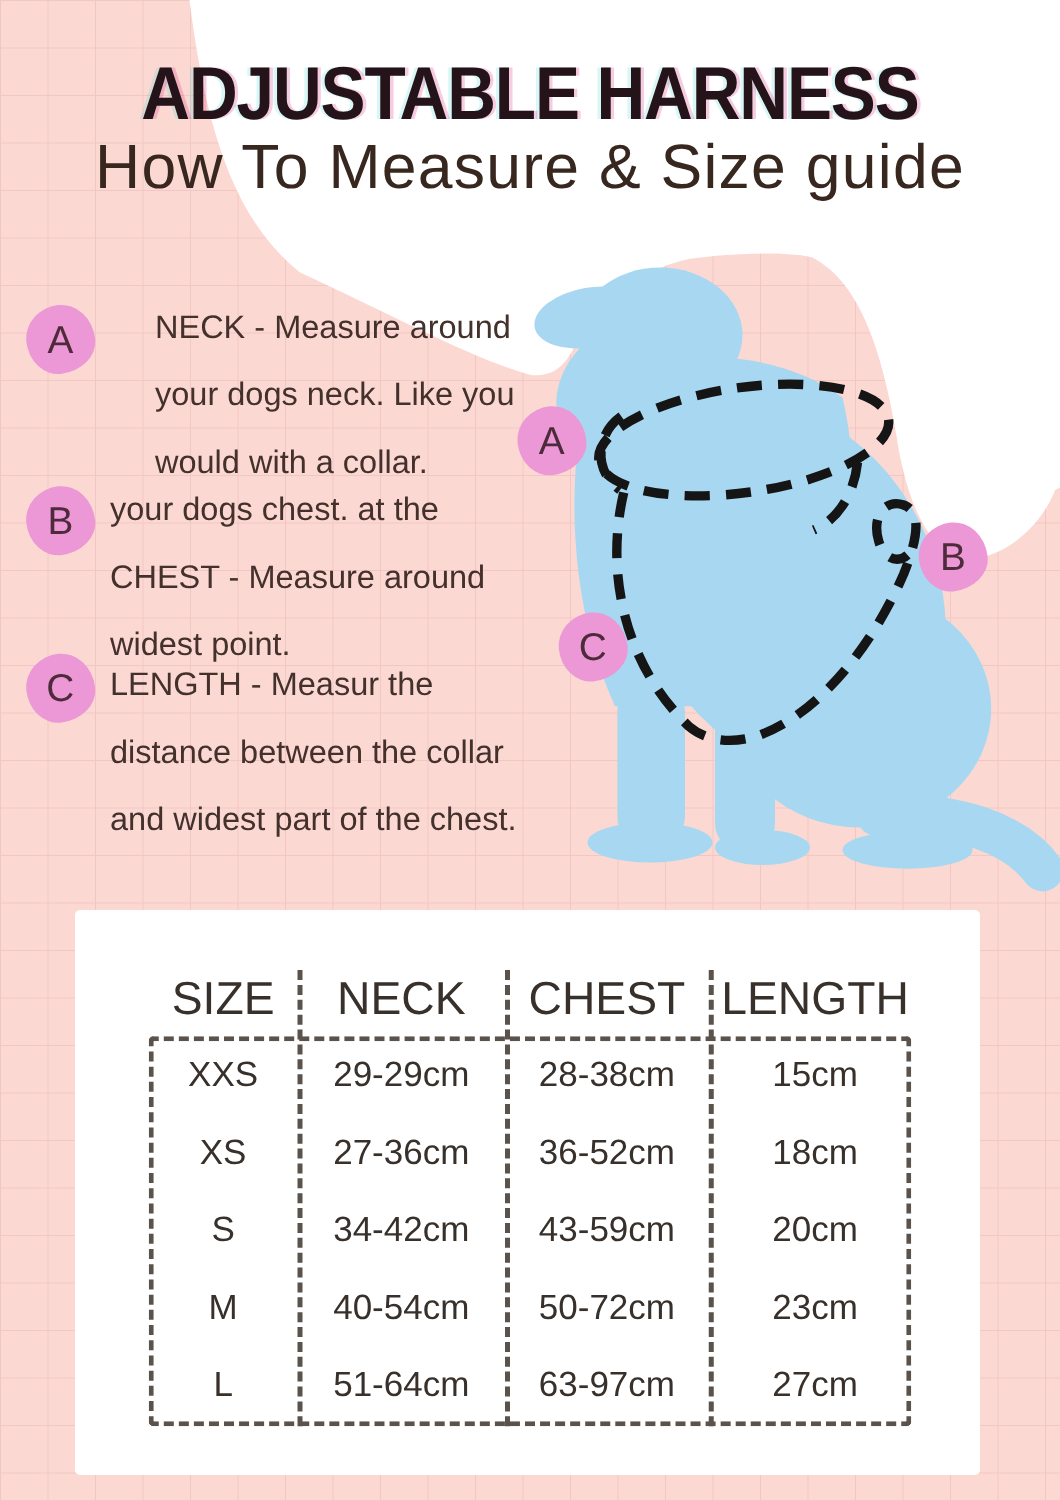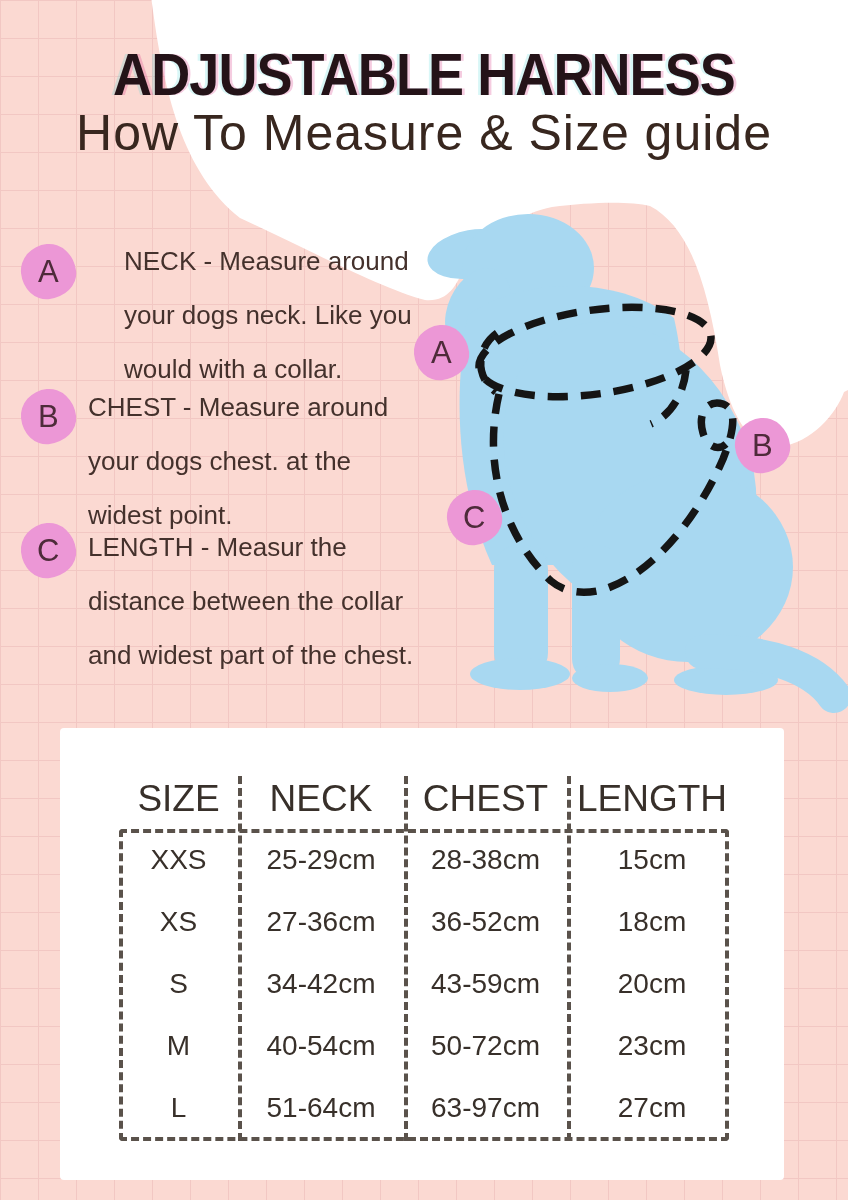--- a/index.html
+++ b/index.html
@@ -114,22 +114,22 @@
   <div class="badge" id="badge-list-c">
     <span>C</span>
   </div>
 
   <div class="instr" id="instr-a">
     <p>NECK - Measure around</p>
     <p>your dogs neck. Like you</p>
     <p>would with a collar.</p>
   </div>
   <div class="instr" id="instr-b">
+    <p>your dogs chest. at the</p>
     <p>CHEST - Measure around</p>
-    <p>your dogs chest. at the</p>
     <p>widest point.</p>
   </div>
   <div class="instr" id="instr-c">
     <p>LENGTH - Measur the</p>
     <p>distance between the collar</p>
     <p>and widest part of the chest.</p>
   </div>
 
   <div class="badge" id="badge-dog-a">
     <span>A</span>
@@ -146,21 +146,21 @@
     <div class="col-line" id="col-line-2"></div>
     <div class="col-line" id="col-line-3"></div>
     <div class="data-box"></div>
     <div class="tbl">
       <div class="hd">SIZE</div>
       <div class="hd">NECK</div>
       <div class="hd">CHEST</div>
       <div class="hd">LENGTH</div>
 
       <div>XXS</div>
-      <div>25-29cm</div>
+      <div>29-29cm</div>
       <div>28-38cm</div>
       <div>15cm</div>
 
       <div>XS</div>
       <div>27-36cm</div>
       <div>36-52cm</div>
       <div>18cm</div>
 
       <div>S</div>
       <div>34-42cm</div>

